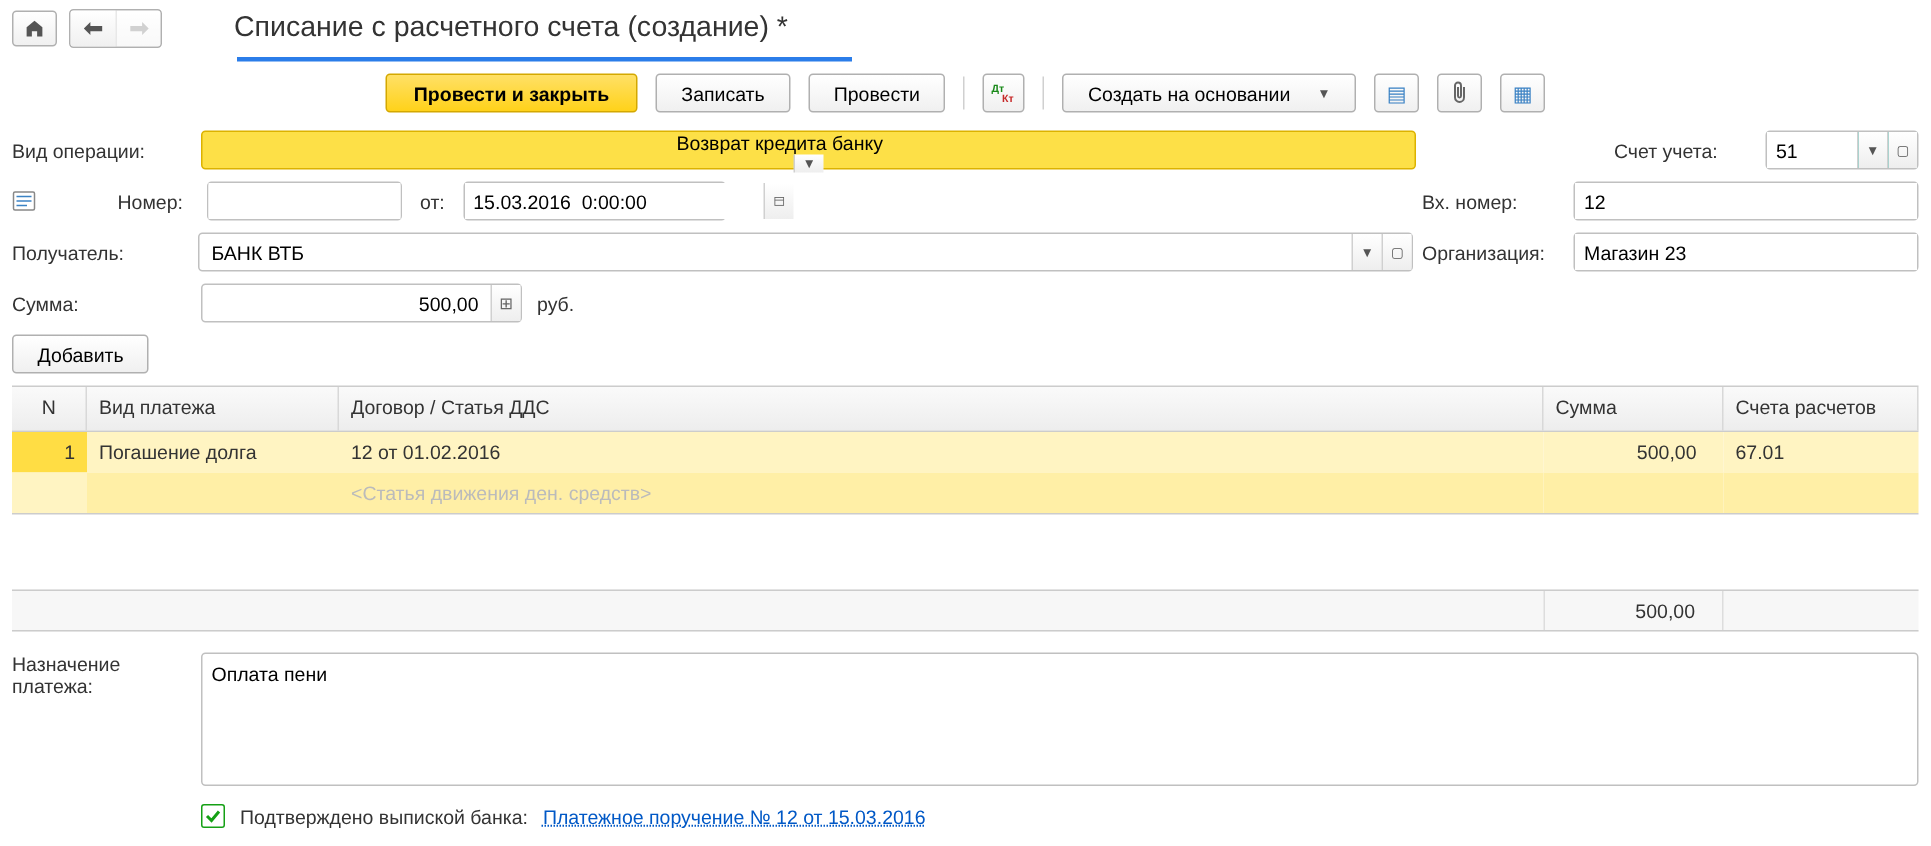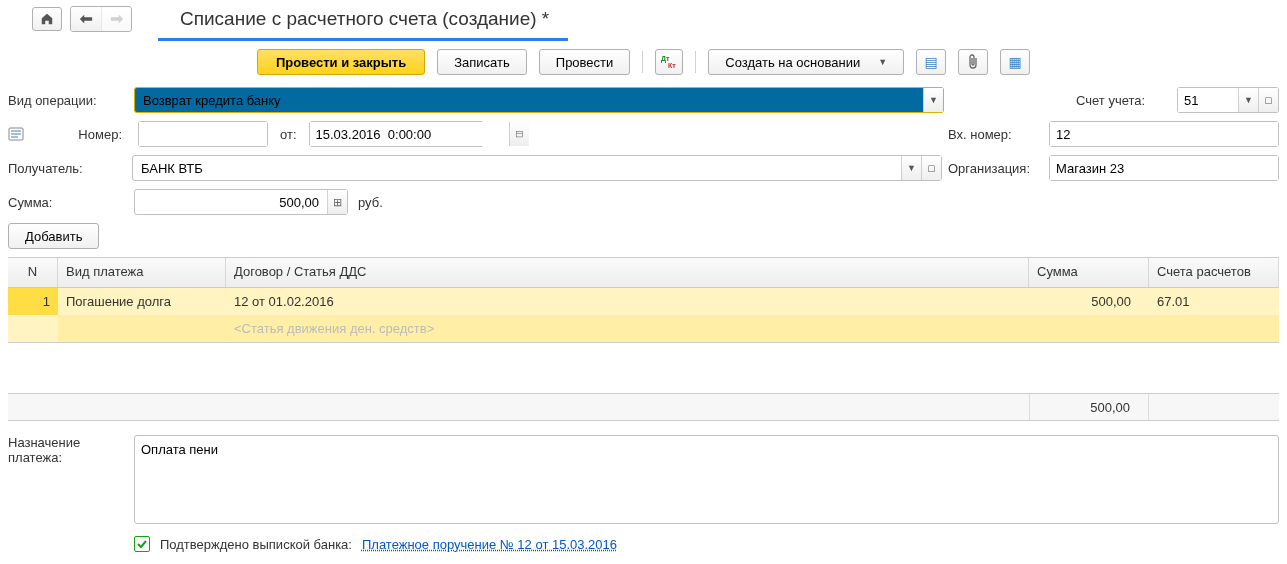--- a/index.html
+++ b/index.html
@@ -1,41 +1,41 @@
 <!DOCTYPE html>
 <html><head>
 <meta charset="utf-8">
 <style>
   * { box-sizing: border-box; }
   body { margin:0; font-family:Arial,sans-serif; font-size:13px; color:#333; background:#fff; }
   .wrap { width:1287px; padding:6px 8px; }
 
   
-  .nav-row { display:flex; align-items:center; gap:8px; margin-bottom:6px;margin-left:24px; }
+  .nav-row { display:flex; align-items:center; gap:8px; margin-bottom:6px; }
   .nav-btn-group { display:flex; border:1px solid #b0b0b0; border-radius:3px; overflow:hidden; }
   .nav-btn { width:30px; height:24px; background:linear-gradient(#fff,#f0f0f0); border:none; display:flex; align-items:center; justify-content:center; cursor:pointer; }
   .nav-btn + .nav-btn { border-left:1px solid #ccc; }
   .title { font-size:19px; color:#333; margin-left:40px; }
   .title-underline { height:3px; background:#2b7de9; width:410px; margin-left:150px; margin-top:2px; margin-bottom:8px; }
 
   
   .toolbar { display:flex; align-items:center; gap:12px; margin-bottom:12px;justify-content:center; }
   .btn { height:26px; padding:0 16px; border:1px solid #b0b0b0; border-radius:3px; background:linear-gradient(#fff,#f0f0f0); cursor:pointer; font-size:13px; }
   .btn-primary { background:linear-gradient(#ffe066,#ffd21a); border-color:#d4a800; font-weight:bold; padding:0 18px; }
   .btn-drop { display:flex; align-items:center; }
   .btn-drop .caret { margin-left:18px; font-size:9px; color:#555; }
   .icon-btn { width:30px; height:26px; border:1px solid #b0b0b0; border-radius:3px; background:linear-gradient(#fff,#f0f0f0); display:flex; align-items:center; justify-content:center; cursor:pointer; }
   .icon-dtkt { width:28px; height:26px; display:flex; align-items:center; justify-content:center; border:1px solid #b0b0b0; border-radius:3px; background:linear-gradient(#fff,#f0f0f0);}
   .sep { width:1px; height:22px; background:#d0d0d0; }
 
   
   .form-row { display:flex; align-items:center; margin-bottom:8px; gap:6px; }
   .label { width:120px; text-align:left; padding-right:6px; color:#333; }
   .input-combo { flex:0 0 810px; height:26px; border:1px solid #c0c0c0; border-radius:3px; display:flex; align-items:center; background:#fff; }
-  .input-combo.yellow { background:#0369a1; border-color:#dcb200; }
+  .input-combo.yellow { background:#fde047; border-color:#dcb200;flex-direction:column; }
   .input-combo input { flex:1; border:none; outline:none; padding:0 8px; background:transparent; font-size:13px; }
   .combo-btn { width:20px; height:24px; border:none; border-left:1px solid #d0d0d0; background:linear-gradient(#fff,#eee); cursor:pointer; display:flex; align-items:center; justify-content:center; font-size:9px; color:#555; }
   .right-pane { margin-left:auto; display:flex; align-items:center; gap:6px; }
   .right-label { width:95px; text-align:left; }
   .small-input { height:26px; border:1px solid #c0c0c0; border-radius:3px; display:flex; background:#14b8a6; }
   .small-input input { border:none; outline:none; padding:0 6px; width:60px; font-size:13px; }
 
   .num-input { width:130px; height:26px; border:1px solid #c0c0c0; border-radius:3px; background:#fff; }
   .num-input input { width:100%; height:100%; border:none; outline:none; padding:0 6px; font-size:13px; }
 

